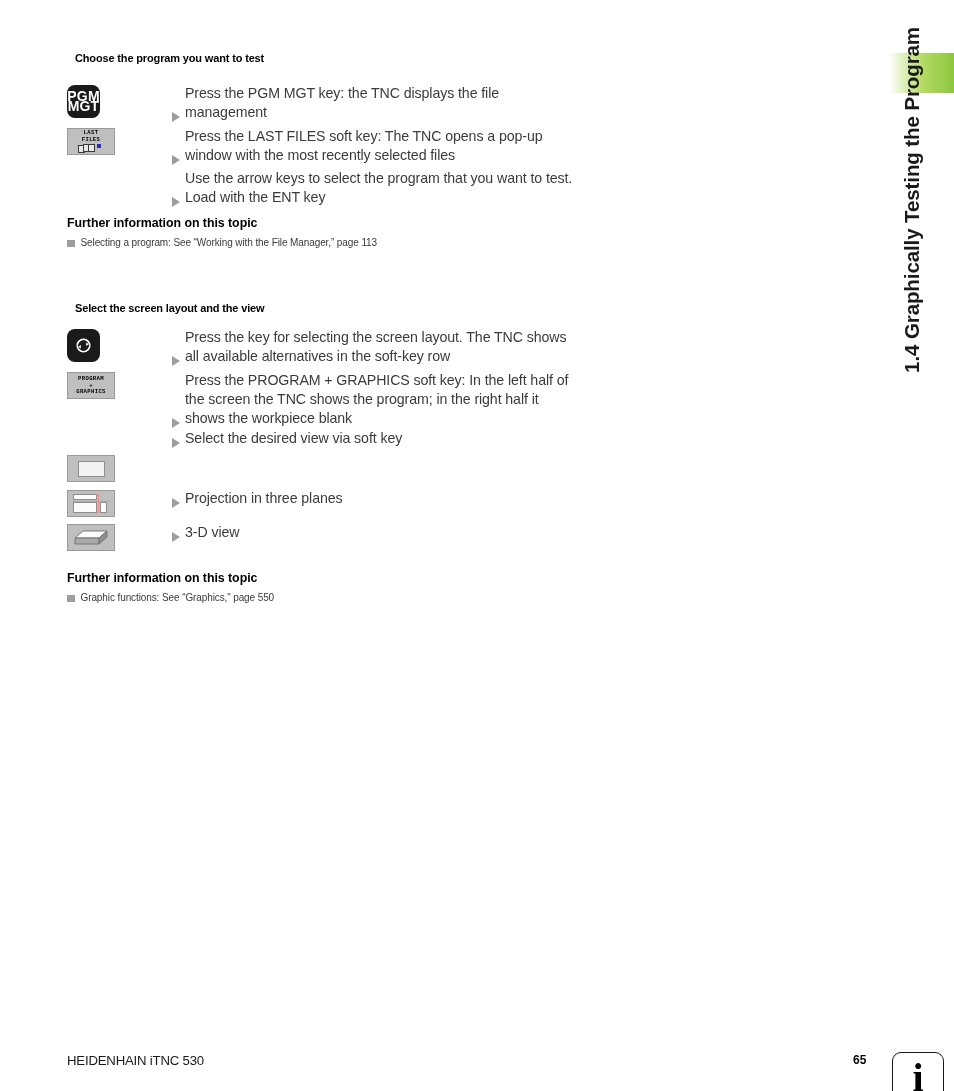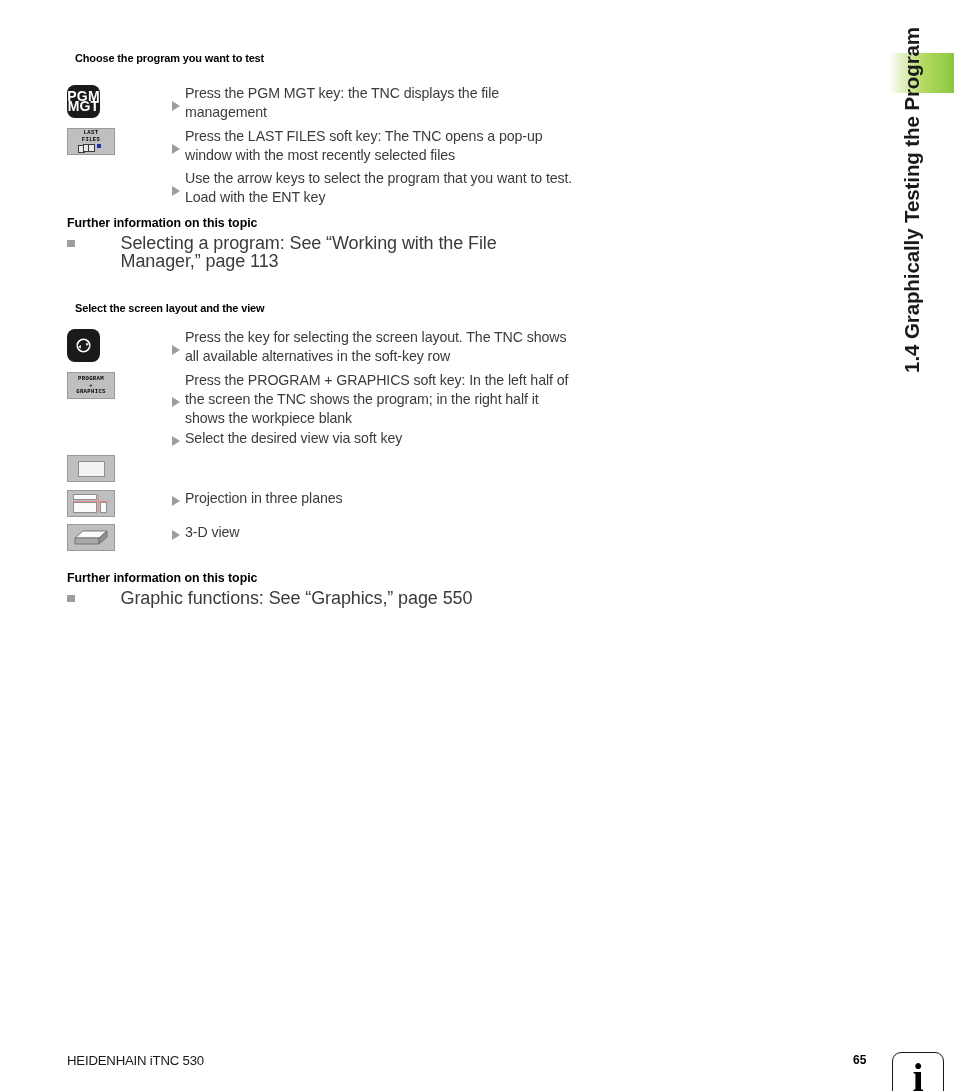--- a/index.html
+++ b/index.html
@@ -83,21 +83,21 @@
   .key-cell {
     width: 105px;
     flex: 0 0 105px;
     display: flex;
     align-items: flex-start;
     padding-top: 1px;
   }
   .text-cell {
     flex: 1 1 auto;
     display: flex;
-    align-items: center;
+    align-items: flex-end;
   }
   .tri {
     flex: 0 0 auto;
     width: 0;
     height: 0;
     border-top: 5.5px solid transparent;
     border-bottom: 5.5px solid transparent;
     border-left: 8px solid #9d9d9d;
     margin-top: 5px;
     margin-right: 5px;
@@ -248,25 +248,24 @@
   }
   .sq {
     flex: 0 0 auto;
     width: 7.5px;
     height: 7.5px;
     background: #9d9d9d;
     margin-top: 5.5px;
     margin-right: 6px;
   }
   .further-text {
-    font-size: 18px;
+    font-size: 10px;
     line-height: 18px;
     color: #3b3b3b;
     letter-spacing: -0.1px;
-    margin-left: 40px;
   }
 
   
   .footer {
     position: absolute;
     left: 0;
     top: 1048px;
     width: 954px;
     height: 91px;
   }

